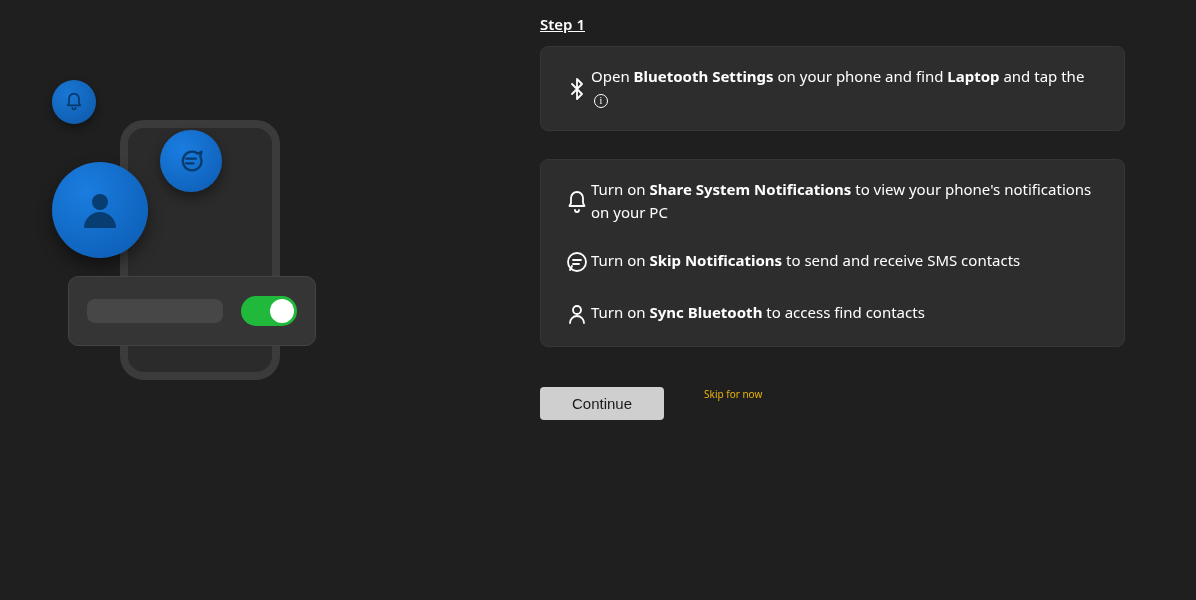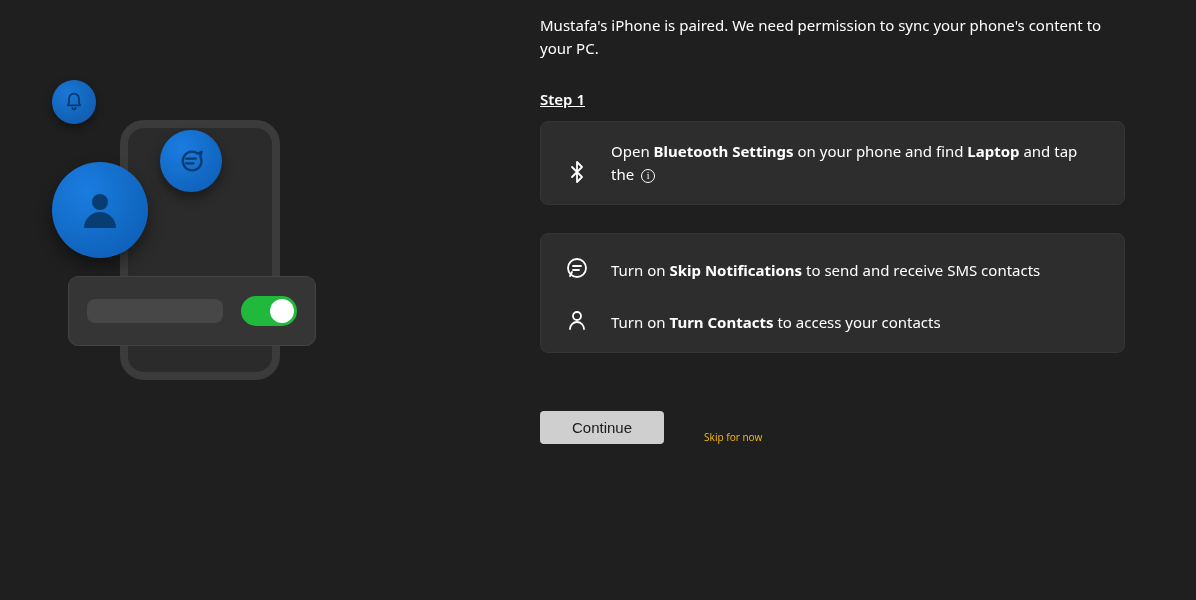--- a/index.html
+++ b/index.html
@@ -102,21 +102,21 @@
     background: #2d2d2d;
     border: 1px solid #363636;
     border-radius: 8px;
     padding: 18px 22px;
     display:flex; flex-direction:column;
     gap: 22px;
     max-width: 585px;
     margin-bottom: 28px;
   }
   .card-row {
-    display:flex; gap:20px; align-items:flex-end;
+    display:flex; align-items:center;
   }
   .card-row .icon-slot {
     width:28px; height:28px; flex-shrink:0;
     display:flex; align-items:center; justify-content:center;
     margin-top:2px;
   }
   .card-row .icon-slot svg { width:24px; height:24px; stroke:#ffffff; }
   .card-row .row-text {
     font-size: 15px;
     line-height: 1.55;
@@ -124,22 +124,22 @@
   }
   .row-text .bold { font-weight: 700; }
   .info-glyph {
     display:inline-flex; width:14px; height:14px; border:1.2px solid #fff;
     border-radius:50%; align-items:center; justify-content:center;
     font-size:10px; line-height:1; vertical-align:middle; margin-left:3px;
   }
   .info-glyph::before { content:"i"; font-style:normal; font-family:serif; }
 
   .footer {
-    margin-top: 30px;
-    display:flex; align-items:flex-end; gap:40px;
+    margin-top: 12px;
+    display:flex; align-items:flex-start; gap:40px;
   }
   .btn-primary {
     background:#cfcfcf; color:#1a1a1a;
     font-size:15px;
     border:none; border-radius:4px;
     padding: 8px 32px;
     cursor:pointer;
   }
   .link-skip {
     color:#eab308; font-size:10px; cursor:pointer;
@@ -176,41 +176,51 @@
   <div class="toggle-panel">
     <div class="toggle-bar"></div>
     <div class="toggle-switch">
       <div class="toggle-knob"></div>
     </div>
   </div>
 </div>
 
 <div class="right-col">
 
-  <p class="intro-text">Mustafa's iPhone is paired. We need permission to sync your phone's content to your PC.</p>
 
   <div>
     <div class="step-label">Step 1</div>
     <div class="card">
       <div class="card-row">
         <div class="icon-slot">
           <svg viewBox="0 0 24 24" fill="none" stroke="#fff" stroke-width="1.8" stroke-linecap="round" stroke-linejoin="round">
             <path d="M7 7l10 10-5 5V2l5 5L7 17"></path>
           </svg>
         </div>
         <div class="row-text">
           <span>Open </span><span class="bold">Bluetooth Settings</span><span> on your phone and find </span><span class="bold">Laptop</span><span> and tap the </span><span class="info-glyph"></span>
         </div>
       </div>
     </div>
   </div>
 
   <div>
     <div class="card">
 
+      <div class="card-row">
+        <div class="icon-slot">
+          <svg viewBox="0 0 24 24" fill="none" stroke="#fff" stroke-width="1.8" stroke-linecap="round" stroke-linejoin="round">
+            <path d="M6 8a6 6 0 0 1 12 0v5l1.5 3h-15L6 13z"></path>
+              <path d="M10 20a2 2 0 0 0 4 0"></path>
+          </svg>
+        </div>
+        <div class="row-text">
+          <span>Turn on </span><span class="bold">Share System Notifications</span><span> to view your phone's notifications on your PC</span>
+        </div>
+      </div>
 
       <div class="card-row">
         <div class="icon-slot">
           <svg viewBox="0 0 24 24" fill="none" stroke="#fff" stroke-width="1.8" stroke-linecap="round" stroke-linejoin="round">
             <circle cx="12" cy="12" r="9"></circle>
               <path d="M5 20l2-4"></path>
             <line x1="8" y1="10" x2="16" y2="10"></line>
               <line x1="8" y1="14" x2="14" y2="14"></line>
           </svg>
         </div>
@@ -220,21 +230,21 @@
       </div>
 
       <div class="card-row">
         <div class="icon-slot">
           <svg viewBox="0 0 24 24" fill="none" stroke="#fff" stroke-width="1.8" stroke-linecap="round" stroke-linejoin="round">
             <circle cx="12" cy="8" r="4"></circle>
               <path d="M5 21c0-3.9 3.1-7 7-7s7 3.1 7 7"></path>
           </svg>
         </div>
         <div class="row-text">
-          <span>Turn on </span><span class="bold">Turn Contacts</span><span> to access your contacts</span>
+          <span>Turn on </span><span class="bold">Sync Bluetooth</span><span> to access find contacts</span>
         </div>
       </div>
 
     </div>
   </div>
 
   <div class="footer">
     <button class="btn-primary">Continue</button>
     <span class="link-skip">Skip for now</span>
   </div>

